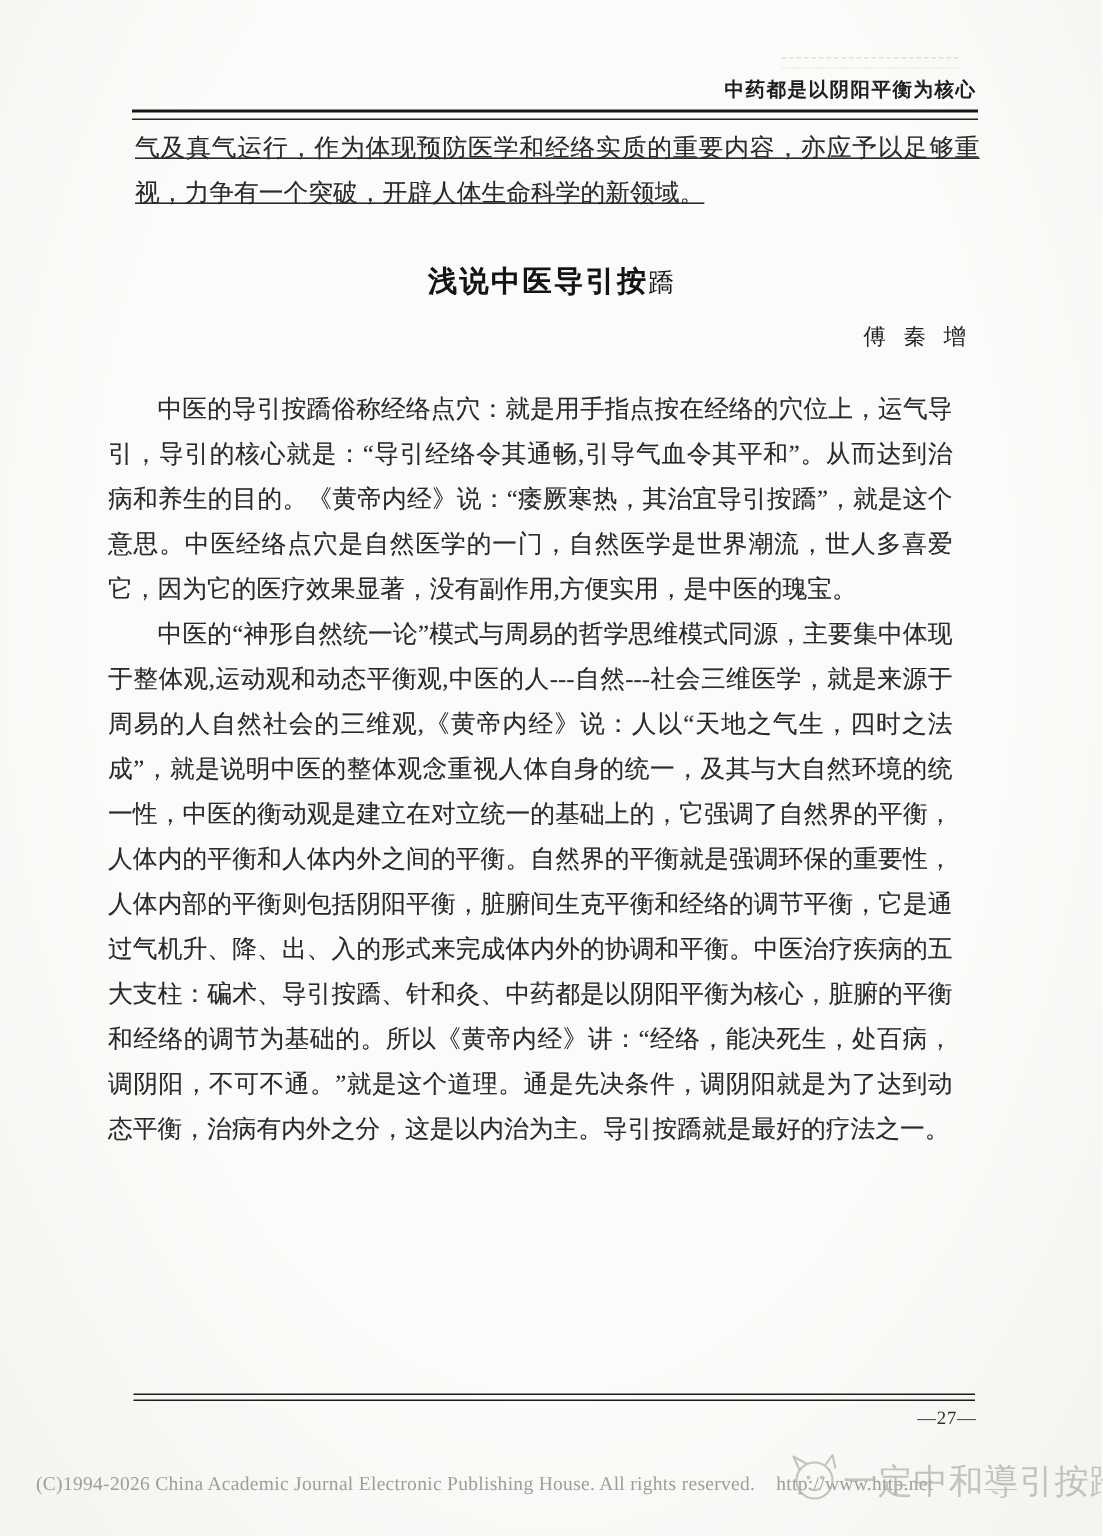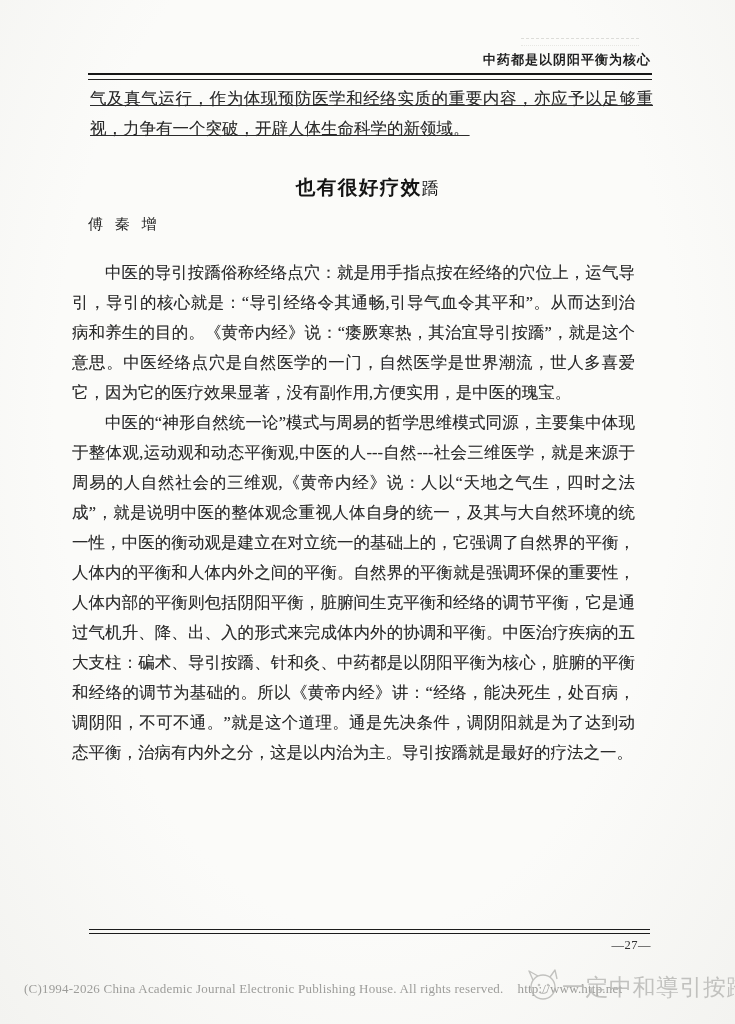--- a/index.html
+++ b/index.html
@@ -45,21 +45,21 @@
     text-align:center;color:#141414;
     font-family:"DejaVu Sans", sans-serif;
     font-weight:bold;font-size:19.5px;letter-spacing:1.5px;
   }
   .article-title .title-suffix{
     font-weight:400;font-size:17px;
     font-family:"Liberation Serif", serif;
   }
   .article-author{
     position:absolute;top:215px;left:88px;width:560px;
-    text-align:left;color:#242424;
+    text-align:right;color:#242424;
     font-size:15px;letter-spacing:4px;
   }
   .article-body{
     position:absolute;top:258px;left:72px;width:563px;
   }
   .article-body p{margin:0;text-indent:2em;}
   
   .footer-rule{
     position:absolute;top:929px;left:89px;right:85px;height:3px;
     border-top:1.8px solid #1c1c1c;border-bottom:1.8px solid #1c1c1c;
@@ -95,21 +95,21 @@
   <div class="scan-artifact"></div>
 
   <div class="running-header">中药都是以阴阳平衡为核心</div>
   <div class="header-rule"></div>
 
   <div class="intro bodytext">
     <p>气及真气运行，作为体现预防医学和经络实质的重要内容，亦应予以足够重视，力争有一个突破，开辟人体生命科学的新领域。</p>
   </div>
 
   <div class="article-title">
-    <span>也有很好疗效</span><span class="title-suffix">蹻</span>
+    <span>浅说中医导引按</span><span class="title-suffix">蹻</span>
   </div>
   <div class="article-author">傅 秦 增</div>
 
   <div class="article-body bodytext">
     <p>中医的导引按蹻俗称经络点穴：就是用手指点按在经络的穴位上，运气导引，导引的核心就是：“导引经络令其通畅,引导气血令其平和”。从而达到治病和养生的目的。《黄帝内经》说：“痿厥寒热，其治宜导引按蹻”，就是这个意思。中医经络点穴是自然医学的一门，自然医学是世界潮流，世人多喜爱它，因为它的医疗效果显著，没有副作用,方便实用，是中医的瑰宝。</p>
     <p>中医的“神形自然统一论”模式与周易的哲学思维模式同源，主要集中体现于整体观,运动观和动态平衡观,中医的人---自然---社会三维医学，就是来源于周易的人自然社会的三维观,《黄帝内经》说：人以“天地之气生，四时之法成”，就是说明中医的整体观念重视人体自身的统一，及其与大自然环境的统一性，中医的衡动观是建立在对立统一的基础上的，它强调了自然界的平衡，人体内的平衡和人体内外之间的平衡。自然界的平衡就是强调环保的重要性，人体内部的平衡则包括阴阳平衡，脏腑间生克平衡和经络的调节平衡，它是通过气机升、降、出、入的形式来完成体内外的协调和平衡。中医治疗疾病的五大支柱：碥术、导引按蹻、针和灸、中药都是以阴阳平衡为核心，脏腑的平衡和经络的调节为基础的。所以《黄帝内经》讲：“经络，能决死生，处百病，调阴阳，不可不通。”就是这个道理。通是先决条件，调阴阳就是为了达到动态平衡，治病有内外之分，这是以内治为主。导引按蹻就是最好的疗法之一。</p>
   </div>
 
   <div class="footer-rule"></div>
   <div class="page-number">—27—</div>

